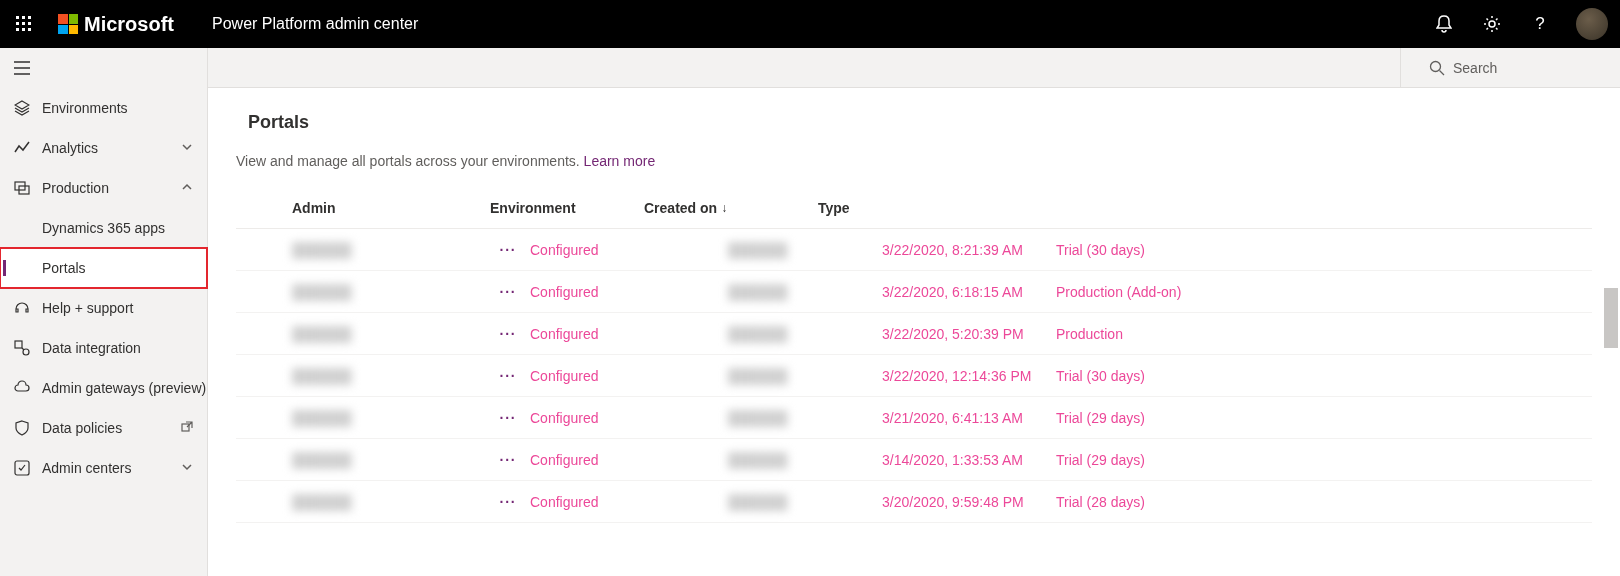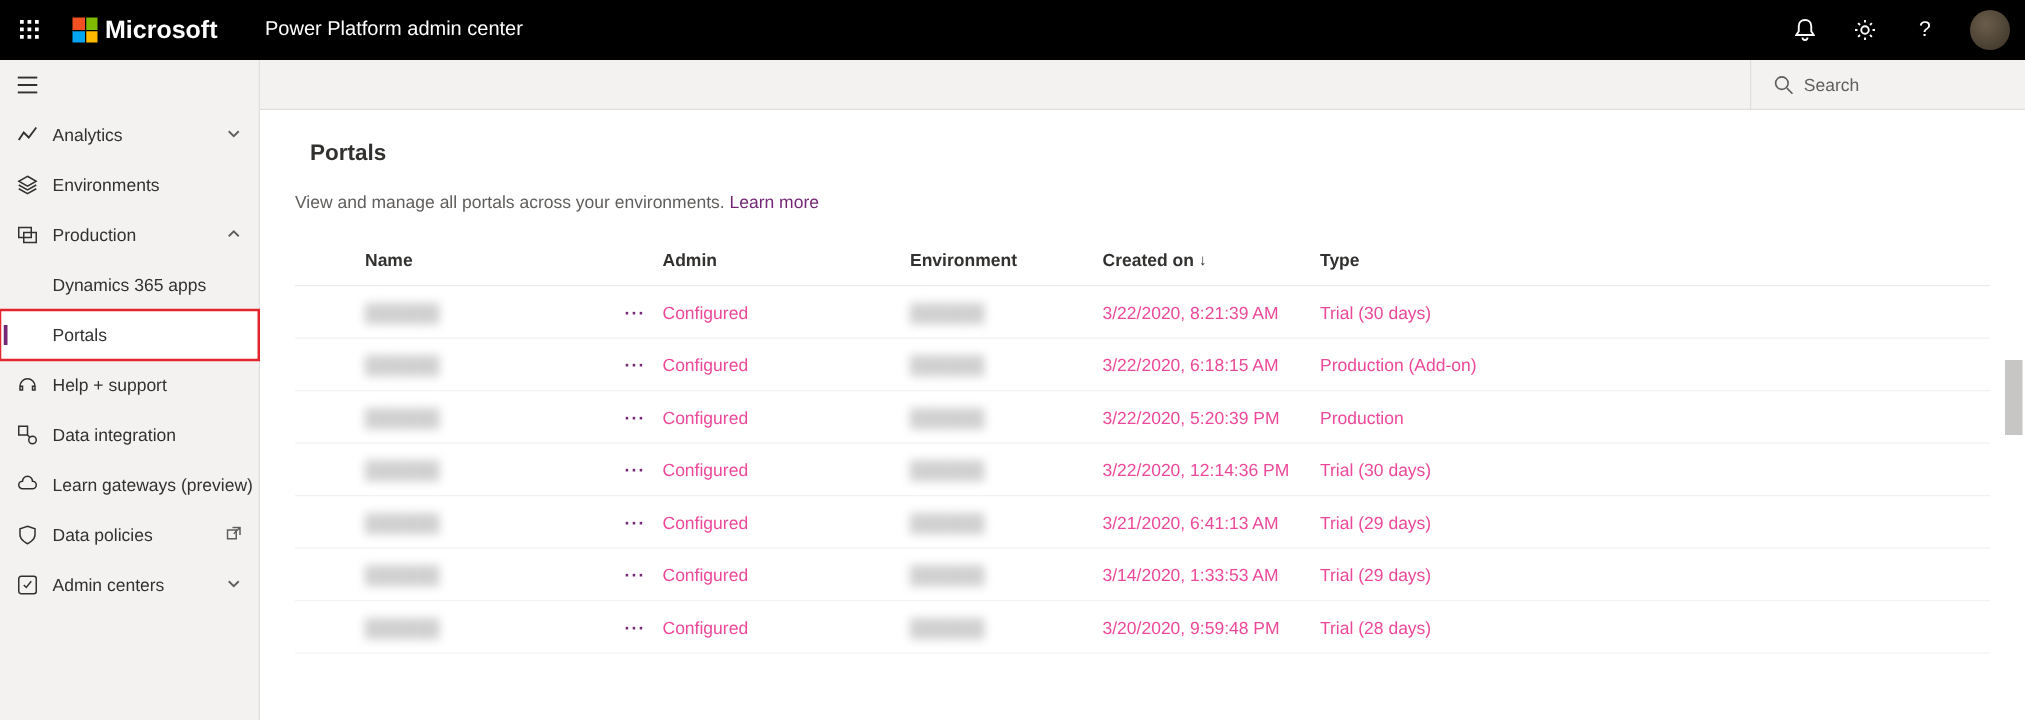--- a/index.html
+++ b/index.html
@@ -27,21 +27,21 @@
   .nav-item.active { background: #fff; }
   .nav-item.active::before { content: ""; position: absolute; left: 3px; top: 12px; bottom: 12px; width: 3px; background: #742774; }
   .nav-item.highlight { outline: 2px solid #e3262e; outline-offset: -1px; background: #fff; }
   .nav-icon { width: 16px; height: 16px; display: flex; align-items: center; justify-content: center; flex-shrink: 0; }
   .nav-label { color: #323130; flex: 1; }
   .nav-chev { margin-right: 14px; }
   .nav-sub { padding-left: 42px; }
   
   .main { flex: 1; display: flex; flex-direction: column; background: #f3f2f1; }
   .searchbar { height: 40px; display: flex; align-items: center; justify-content: flex-end; border-bottom: 1px solid #e1dfdd; background: #f3f2f1; }
-  .searchbox { display: flex; align-items: center; gap: 8px; padding: 0 18px; width: 220px; height: 40px; border-left: 1px solid #e1dfdd; cursor: text; }
+  .searchbox { display: flex; align-items: center; gap: 8px; padding: 0 28px; width: 220px; height: 40px; border-left: 1px solid #e1dfdd; cursor: text; }
   .search-ph { color: #605e5c; }
   
   .content { flex: 1; background: #fff; padding: 20px 28px 0 28px; overflow: hidden; position: relative; }
   .page-title { font-size: 18px; font-weight: 600; margin: 4px 0 20px 12px; }
   .description { color: #605e5c; margin-bottom: 18px; }
   .description a { color: #742774; text-decoration: none; cursor: pointer; }
   
   .table { width: 100%; }
   .thead { display: flex; border-bottom: 1px solid #edebe9; height: 42px; align-items: center; padding-left: 56px; }
   .th { font-weight: 600; color: #323130; display: flex; align-items: center; gap: 4px; }
@@ -105,41 +105,41 @@
   <div class="sidebar">
     <div class="hamburger">
       <svg width="16" height="14" viewBox="0 0 16 14">
           <path d="M0 1 H16 M0 7 H16 M0 13 H16" stroke="#323130" stroke-width="1.5"></path>
         </svg>
     </div>
 
     <div class="nav-item">
       <span class="nav-icon">
           <svg width="16" height="16" viewBox="0 0 16 16">
+            <path d="M8 1 L15 5 L8 9 L1 5 Z M1 8 L8 12 L15 8 M1 11 L8 15 L15 11" fill="none" stroke="#323130" stroke-width="1.2"></path>
+          </svg>
+        </span>
+      <span class="nav-label">Environments</span>
+    </div>
+
+    <div class="nav-item">
+      <span class="nav-icon">
+          <svg width="16" height="16" viewBox="0 0 16 16">
             <path d="M1 12 L5 6 L9 10 L15 2" fill="none" stroke="#323130" stroke-width="1.5"></path>
           </svg>
         </span>
       <span class="nav-label">Analytics</span>
       <span class="nav-chev"><svg width="12" height="12" viewBox="0 0 12 12">
             <path d="M2 4 L6 8 L10 4" fill="none" stroke="#605e5c" stroke-width="1.5"></path>
           </svg></span>
     </div>
 
     <div class="nav-item">
       <span class="nav-icon">
           <svg width="16" height="16" viewBox="0 0 16 16">
-            <path d="M8 1 L15 5 L8 9 L1 5 Z M1 8 L8 12 L15 8 M1 11 L8 15 L15 11" fill="none" stroke="#323130" stroke-width="1.2"></path>
-          </svg>
-        </span>
-      <span class="nav-label">Environments</span>
-    </div>
-
-    <div class="nav-item">
-      <span class="nav-icon">
-          <svg width="16" height="16" viewBox="0 0 16 16">
             <rect x="1" y="2" width="10" height="8" fill="none" stroke="#323130" stroke-width="1.2"></rect>
             <rect x="5" y="6" width="10" height="8" fill="none" stroke="#323130" stroke-width="1.2"></rect>
           </svg>
         </span>
       <span class="nav-label">Production</span>
       <span class="nav-chev"><svg width="12" height="12" viewBox="0 0 12 12">
             <path d="M2 8 L6 4 L10 8" fill="none" stroke="#605e5c" stroke-width="1.5"></path>
           </svg></span>
     </div>
 
@@ -170,21 +170,21 @@
         </span>
       <span class="nav-label">Data integration</span>
     </div>
 
     <div class="nav-item">
       <span class="nav-icon">
           <svg width="16" height="16" viewBox="0 0 16 16">
             <path d="M4 11 A3 3 0 0 1 4 5 A4 4 0 0 1 12 5 A3 3 0 0 1 12 11 Z" fill="none" stroke="#323130" stroke-width="1.2"></path>
           </svg>
         </span>
-      <span class="nav-label">Learn gateways (preview)</span>
+      <span class="nav-label">Admin gateways (preview)</span>
     </div>
 
     <div class="nav-item">
       <span class="nav-icon">
           <svg width="16" height="16" viewBox="0 0 16 16">
             <path d="M8 1 L14 3 L14 8 C14 12 8 15 8 15 C8 15 2 12 2 8 L2 3 Z" fill="none" stroke="#323130" stroke-width="1.2"></path>
           </svg>
         </span>
       <span class="nav-label">Data policies</span>
       <span class="nav-chev"><svg width="12" height="12" viewBox="0 0 12 12">
@@ -219,21 +219,20 @@
     </div>
 
     <div class="content">
       <h1 class="page-title">Portals</h1>
       <p class="description">
         <span>View and manage all portals across your environments. </span><a>Learn more</a>
       </p>
 
       <div class="table">
         <div class="thead">
-          <div class="th col-name">Name</div>
           <div class="th col-status">Admin</div>
           <div class="th col-env">Environment</div>
           <div class="th col-created">
               <span>Created on</span>
               <span class="sort-arrow">↓</span>
             </div>
           <div class="th col-type">Type</div>
         </div>
         <div id="tbody">
             <div class="trow">

